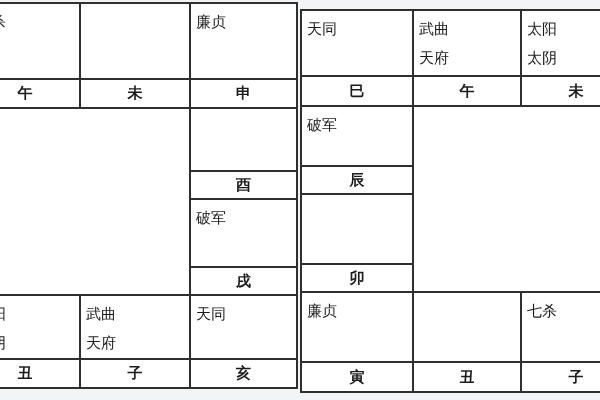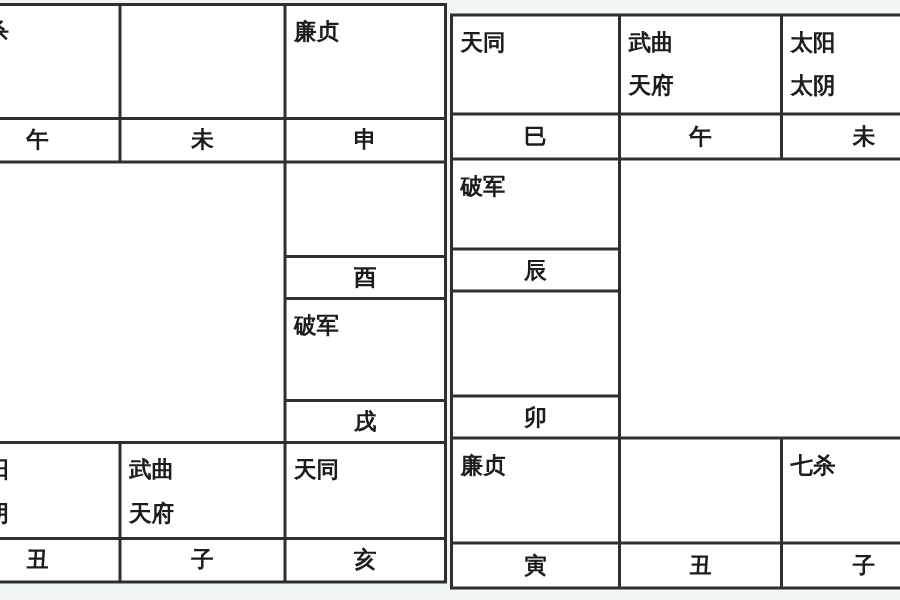--- a/index.html
+++ b/index.html
@@ -23,21 +23,21 @@
     grid-template-columns: 108px 108px 105px;
     grid-template-rows: 74px 27px 61px 26px 66px 26px 62px 27px;
   }
   #right-chart {
     left: 300px; top: 9px;
     grid-template-columns: 110px 106px 108px;
     grid-template-rows: 64px 28px 58px 26px 68px 26px 68px 28px;
   }
   .cell { background: #ffffff; color: #1c1c1c; }
   .star-cell { padding: 3px 0 0 5px; }
-  .star-line { font-size: 15px; line-height: 29px; font-weight: 700; white-space: nowrap; }
+  .star-line { font-size: 15px; line-height: 29px; font-weight: 400; white-space: nowrap; }
   .branch-cell {
     display: flex; align-items: center; justify-content: center;
     font-size: 15px; font-weight: 600;
   }
   .center-cell { background: #ffffff; }
 </style>
 </head>
 <body>
 
 <div id="screen">

